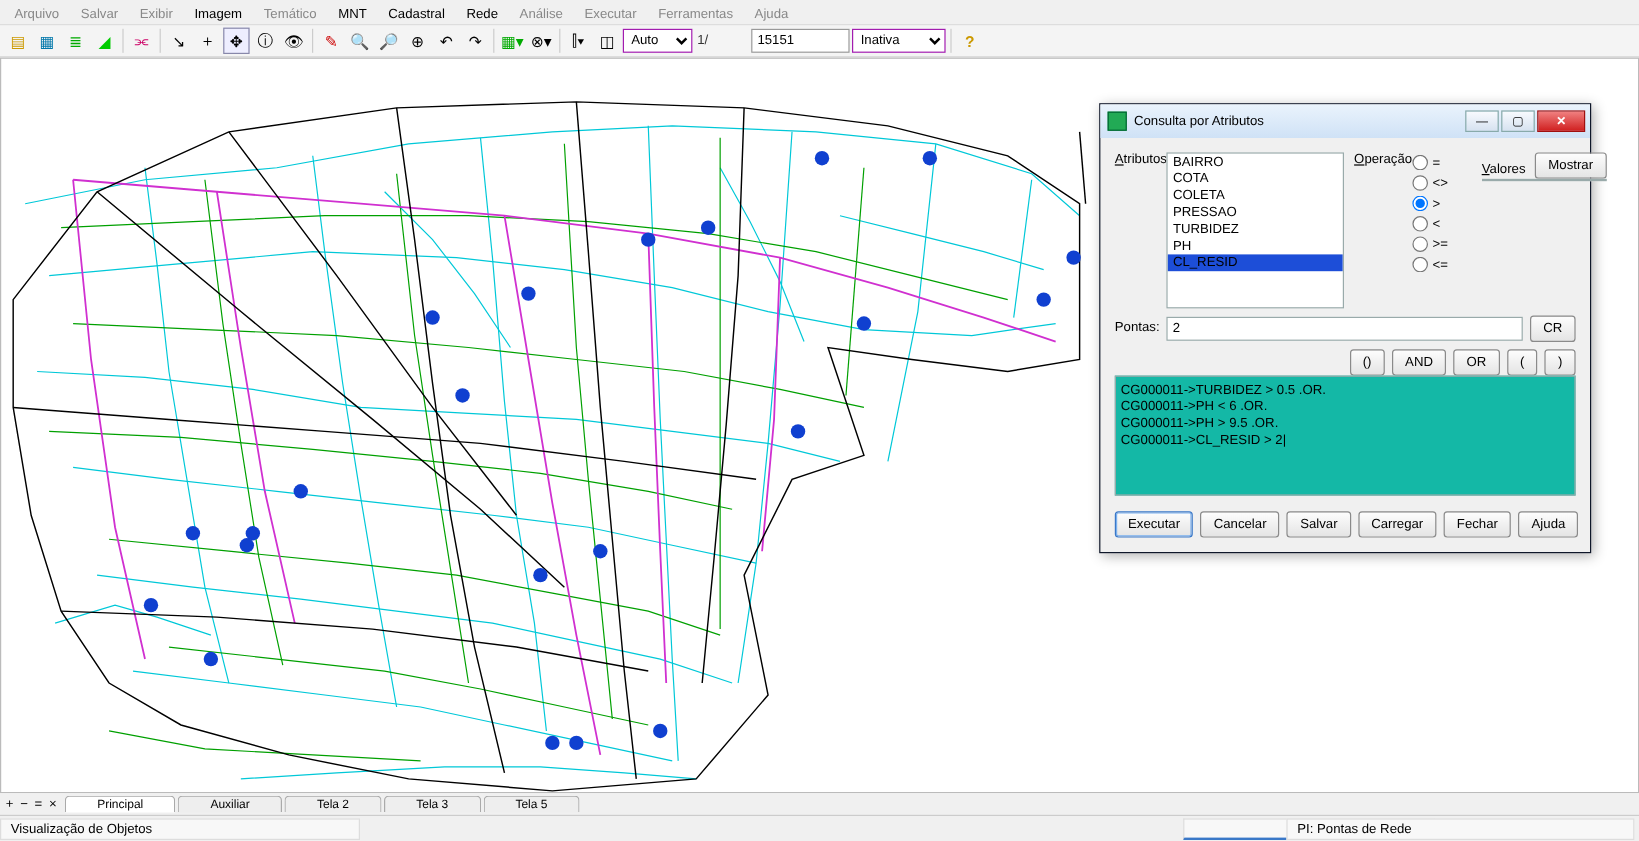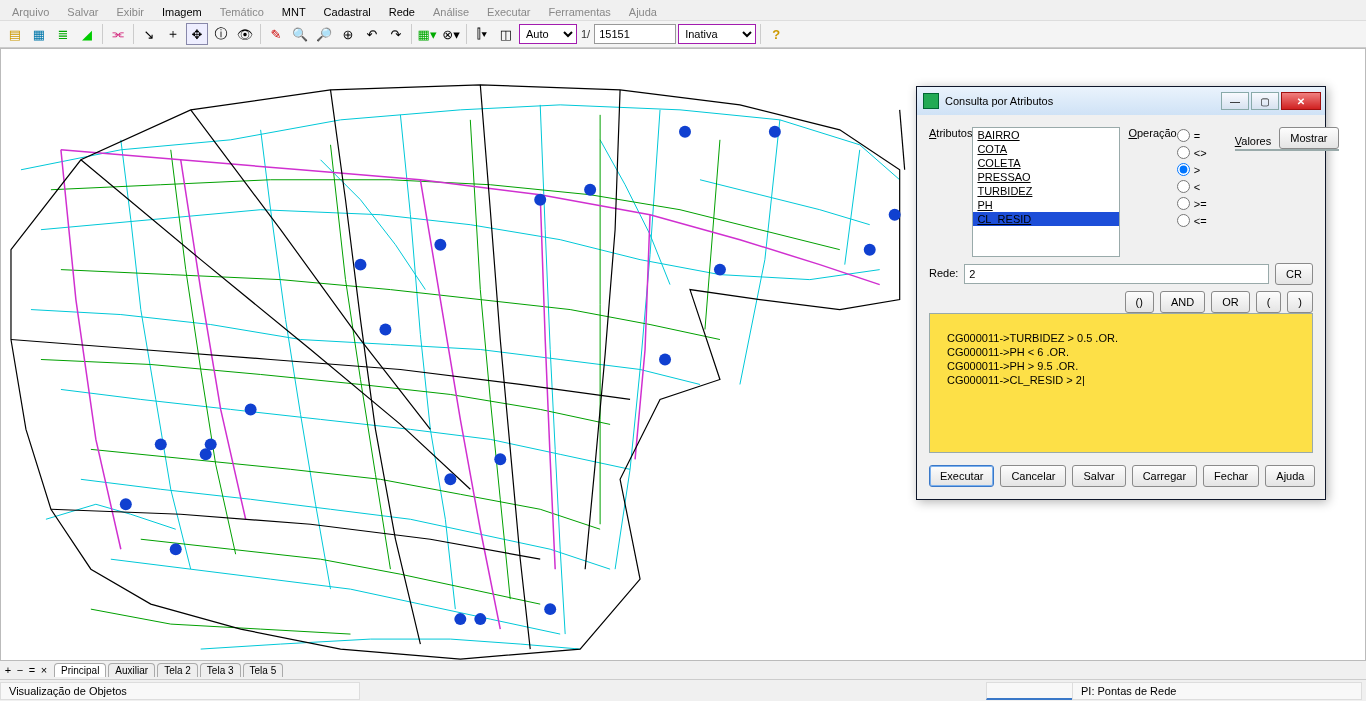--- a/index.html
+++ b/index.html
@@ -19,53 +19,53 @@
 .tb-label { font-size: 11px; color: #333; padding: 0 2px; }
 
 
 .map-canvas { position: absolute; top: 48px; left: 0; right: 0; bottom: 40px; background: #fff; border: 1px solid #bbb; overflow: hidden; }
 .map-canvas svg { width: 100%; height: 100%; }
 
 
 .bottom-tabs { position: absolute; bottom: 22px; left: 0; right: 0; height: 18px; background: #f0f0f0; display: flex; align-items: center; font-size: 10px; }
 .btab-icons { display: flex; gap: 0; padding: 0 2px; }
 .btab-icons span { width: 12px; text-align: center; cursor: pointer; }
-.btab { padding: 1px 6px; border: 1px solid #aaa; border-bottom: none; background: #eee; border-radius: 4px 4px 0 0; margin-left: 2px; cursor: pointer; font-size: 10px; text-align: center; }
+.btab { padding: 1px 26px; border: 1px solid #aaa; border-bottom: none; background: #eee; border-radius: 4px 4px 0 0; margin-left: 2px; cursor: pointer; font-size: 10px; text-align: center; }
 .btab.active { background: #fff; }
 
 
 .statusbar { position: absolute; bottom: 0; left: 0; right: 0; height: 22px; background: #f0f0f0; border-top: 1px solid #ccc; display: flex; align-items: center; }
 .status-panel { padding: 2px 8px; border: 1px solid #ddd; background: #f8f8f8; font-size: 11px; height: 18px; display: flex; align-items: center; }
 
 
 .dialog { position: absolute; top: 86px; left: 916px; width: 410px; background: #f0f0f0; border: 1px solid #0f172a; box-shadow: 2px 2px 10px rgba(0,0,0,.3); }
 .dlg-title { height: 28px; background: linear-gradient(#eaf3fc, #cfe2f6); display: flex; align-items: center; padding: 0 4px 0 6px; font-size: 12px; }
 .dlg-title-icon { width: 16px; height: 16px; background: #2a5; margin-right: 6px; border: 1px solid #063; }
 .dlg-title-text { flex: 1; color: #000; }
 .dlg-btn { width: 28px; height: 18px; border: 1px solid #8aa; background: linear-gradient(#f8fafe,#d6e2f0); margin-left: 2px; display: flex; align-items: center; justify-content: center; font-size: 10px; cursor: pointer; }
 .dlg-btn.close { background: linear-gradient(#f08080,#d02020); color: #fff; border-color: #a01010; font-weight: bold; width: 40px; }
 .dlg-body { padding: 12px; }
 .dlg-row1 { display: flex; gap: 8px; align-items: flex-start; }
 .dlg-col { display: flex; }
 .lbl { font-size: 11px; color: #000; margin-bottom: 2px; }
 .lbl u { text-decoration: underline; }
 .attr-list { width: 148px; height: 130px; border: 1px solid #9aa; background: #fff; overflow-y: scroll; font-size: 11px; }
-.attr-list div { padding: 1px 4px; cursor: pointer; text-decoration: underline; }
+.attr-list div { padding: 1px 4px; cursor: pointer; }
 .attr-list div.sel { background: #1d4ed8; }
 .op-col { width: 50px; display: flex; flex-direction: column; gap: 4px; padding-top: 2px; }
 .op-row { display: flex; align-items: center; gap: 4px; font-size: 11px; }
 .op-row input[type=radio] { margin: 0; }
 .val-col { flex: 1; display: flex; flex-direction: column; }
 .valores-box { flex: 1; height: 128px; border: 1px solid #9aa; background: #fff; }
 .dlg-row2 { display: flex; align-items: center; gap: 6px; margin-top: 6px; }
 .val-input { flex: 1; height: 20px; border: 1px solid #9aa; padding: 0 4px; font-size: 11px; }
 .wbtn { height: 22px; padding: 0 10px; border: 1px solid #8a8a8a; background: linear-gradient(#fdfdfd,#e4e4e4); border-radius: 3px; cursor: pointer; font-size: 11px; }
 .dlg-row3 { display: flex; justify-content: flex-end; gap: 6px; margin-top: 6px; }
 .expr-lbl { margin-top: 10px; }
-.expr-box { width: 100%; height: 140px; border: 1px solid #9aa; background: #fde047; padding: 17px; font-size: 11px; font-family: Tahoma, sans-serif; resize: none; white-space: pre; line-height: 14px; }
+.expr-box { width: 100%; height: 100px; border: 1px solid #9aa; background: #14b8a6; padding: 4px; font-size: 11px; font-family: Tahoma, sans-serif; resize: none; white-space: pre; line-height: 14px; }
 .dlg-footer { display: flex; gap: 6px; margin-top: 10px; }
 .dlg-footer .wbtn { flex: 0 0 auto; padding: 0 10px; }
 .dlg-footer .wbtn.primary { border-color: #3a78c8; box-shadow: 0 0 0 1px #7ab0ee inset; }
 </style>
 </head>
 <body>
 
 <div class="menubar" id="menubar">
     <span>Arquivo</span>
     <span>Salvar</span>
@@ -102,21 +102,21 @@
   <span class="tb-icon">↶</span>
   <span class="tb-icon">↷</span>
   <span class="tb-sep"></span>
   <span class="tb-icon" style="color:#0a0">▦▾</span>
   <span class="tb-icon">⊗▾</span>
   <span class="tb-sep"></span>
   <span class="tb-icon">⫿▾</span>
   <span class="tb-icon">◫</span>
   <select class="tb-select" style="width:58px"><option>Auto</option></select>
   <span class="tb-label">1/</span>
-  <input class="tb-input" style="width: 82px;" value="15151">
+  <input class="tb-input" style="width: 82px; margin-left: 32px;" value="15151">
   <select class="tb-select" style="width:78px"><option>Inativa</option></select>
   <span class="tb-sep"></span>
   <span class="tb-icon" style="color:#c90;font-weight:bold">?</span>
 </div>
 
 <div class="map-canvas">
   <svg viewBox="0 0 1366 610" id="mapsvg">
     <g stroke-width="1" fill="none">
 
       <g stroke="#00c8d8">
@@ -212,21 +212,21 @@
   <div id="btabs" style="display:flex">
       <div class="btab active">Principal</div>
       <div class="btab">Auxiliar</div>
       <div class="btab">Tela 2</div>
       <div class="btab">Tela 3</div>
       <div class="btab">Tela 5</div>
     </div>
 </div>
 
 <div class="statusbar">
-  <div class="status-panel" style="width:360px">Visualização de Objetos</div>
+  <div class="status-panel" style="width:300px">Visualização de Objetos</div>
   <div style="flex:1"></div>
   <div class="status-panel" style="width:210px;border-bottom:2px solid #3a78c8;margin-right:170px"></div>
   <div class="status-panel" style="width:290px;position:absolute;right:4px">PI: Pontas de Rede</div>
 </div>
 
 <div class="dialog">
   <div class="dlg-title">
     <div class="dlg-title-icon"></div>
     <div class="dlg-title-text">Consulta por Atributos</div>
     <div class="dlg-btn">—</div>
@@ -279,21 +279,21 @@
       <div class="dlg-col val-col">
         <div style="display:flex;align-items:flex-end;gap:8px">
           <div class="lbl" style="flex:1"><u>V</u><span>alores</span></div>
           <button class="wbtn">Mostrar</button>
         </div>
         <div class="valores-box"></div>
       </div>
     </div>
 
     <div class="dlg-row2">
-      <span class="lbl">Rede:</span>
+      <span class="lbl">Pontas:</span>
       <input class="val-input" value="2" style="">
       <button class="wbtn">CR</button>
     </div>
 
     <div class="dlg-row3">
       <button class="wbtn">()</button>
       <button class="wbtn">AND</button>
       <button class="wbtn">OR</button>
       <button class="wbtn">(</button>
       <button class="wbtn">)</button>

